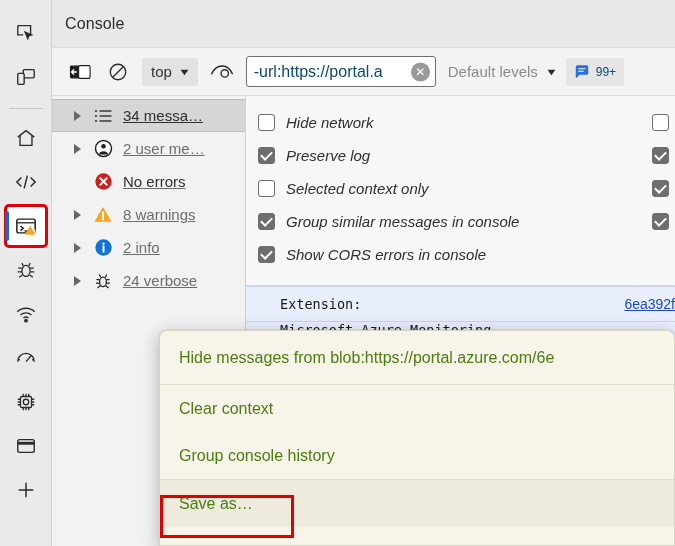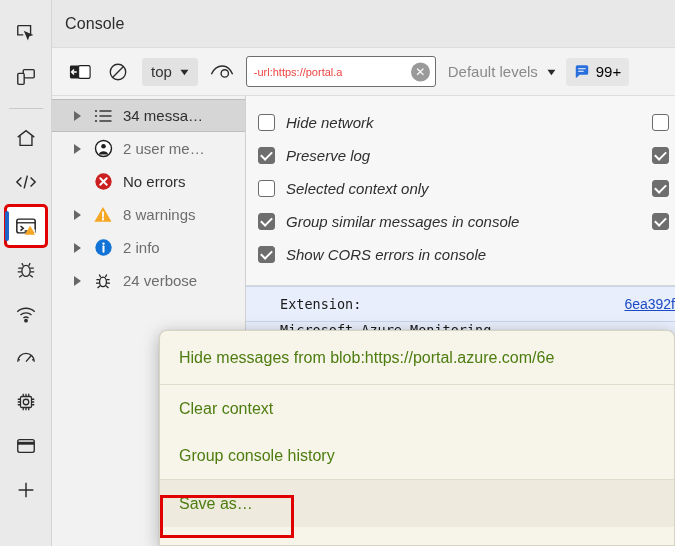--- a/index.html
+++ b/index.html
@@ -78,59 +78,59 @@
   }
   .caret { font-size: 9px; color: #2a2a2a; transform: scaleX(1.5); }
   .filter-box {
     display: flex; align-items: center;
     width: 190px; height: 31px;
     border: 1px solid #6e6e6e; border-radius: 3px;
     background: #fff; padding: 0 2px 0 7px;
     position: relative; overflow: hidden;
   }
   .filter-text {
-    font-size: 11px; color: #ef4444; white-space: nowrap;
+    font-size: 16px; color: #0c4a6e; white-space: nowrap;
   }
   .clear-x {
     position: absolute; right: 5px; top: 50%;
     transform: translateY(-50%);
     width: 19px; height: 19px; border-radius: 50%;
     background: #9a9a9a; color: #fff;
     display: flex; align-items: center; justify-content: center;
     font-size: 12px; line-height: 1;
   }
   .levels {
     display: flex; align-items: center; gap: 9px;
     font-size: 15px; color: #8a8a8a; padding-left: 2px;
   }
   .issues-badge {
     display: flex; align-items: center; gap: 6px;
     background: #e6e6e6; border-radius: 3px;
     height: 28px; padding: 0 8px;
-    font-size: 15px; color: #000000;
+    font-size: 12px; color: #0c4a6e;
   }
 
   
   .body {
     position: absolute; top: 96px; left: 0;
     width: 623px; height: 450px;
     display: flex;
   }
 
   
   .console-sidebar {
     width: 194px; height: 100%;
     background: #f2f2f2;
     border-right: 1px solid #d0d0d0;
     padding-top: 3px;
   }
   .cs-row {
     height: 33px; display: flex; align-items: center;
     padding-left: 22px; gap: 9px;
-    font-size: 15px; color: #6d6d6d;
+    font-size: 15px; color: #6d6d6d; text-decoration: underline;
   }
   .cs-row.selected {
     background: #d6d6d6;
     border-top: 1px solid #bdbdbd;
     border-bottom: 1px solid #bdbdbd;
     color: #2f2f2f;
   }
   .cs-row.nodisclose { padding-left: 22px; }
   .disclosure {
     width: 9px; height: 9px; flex: 0 0 9px;

